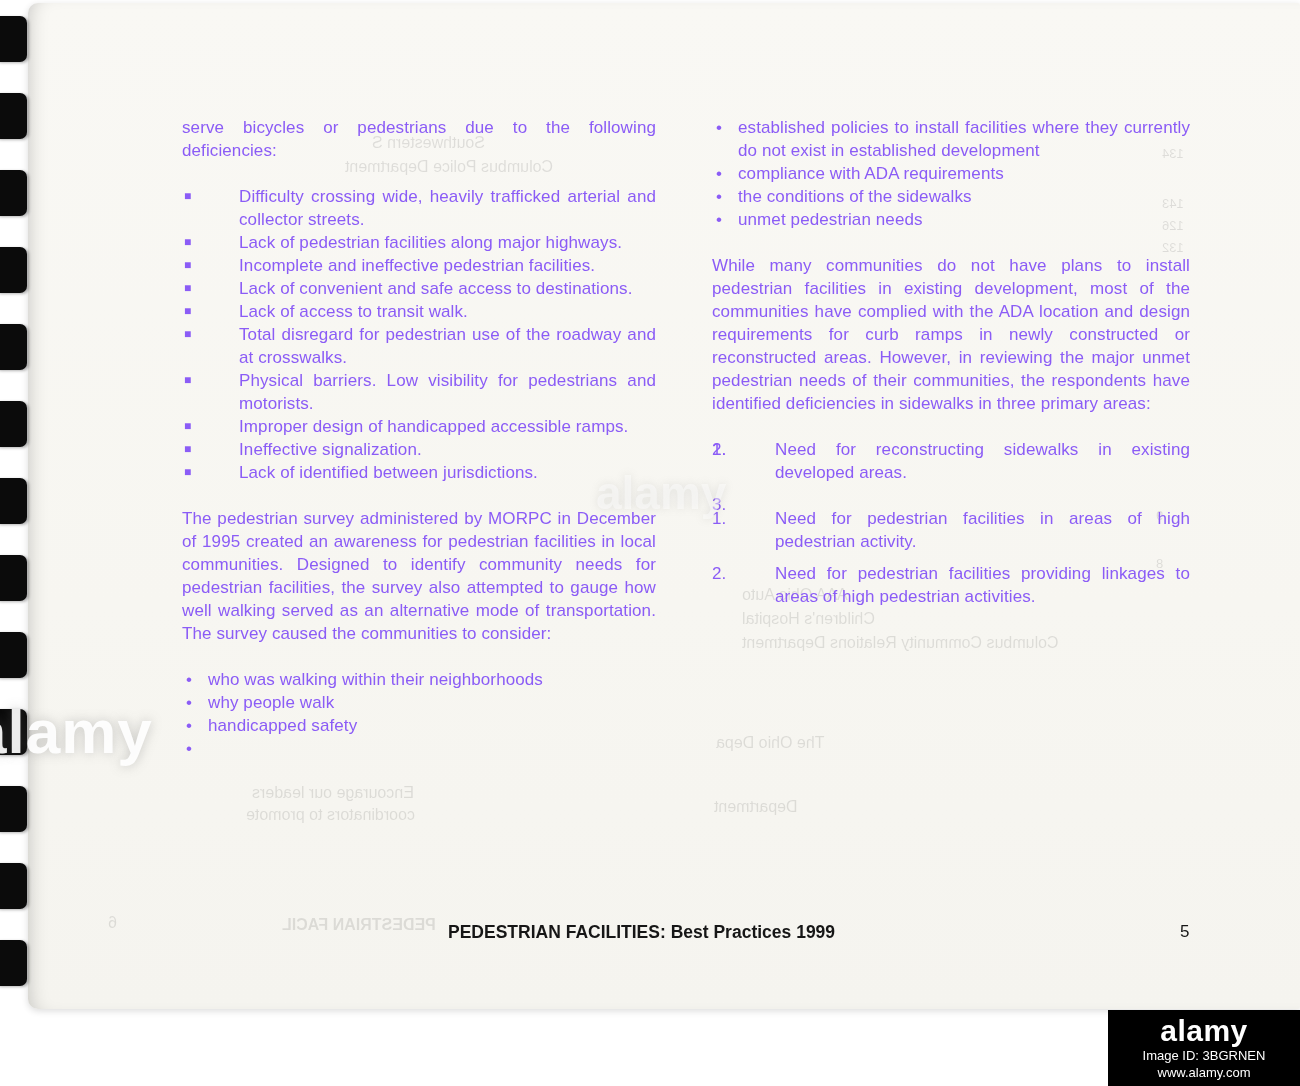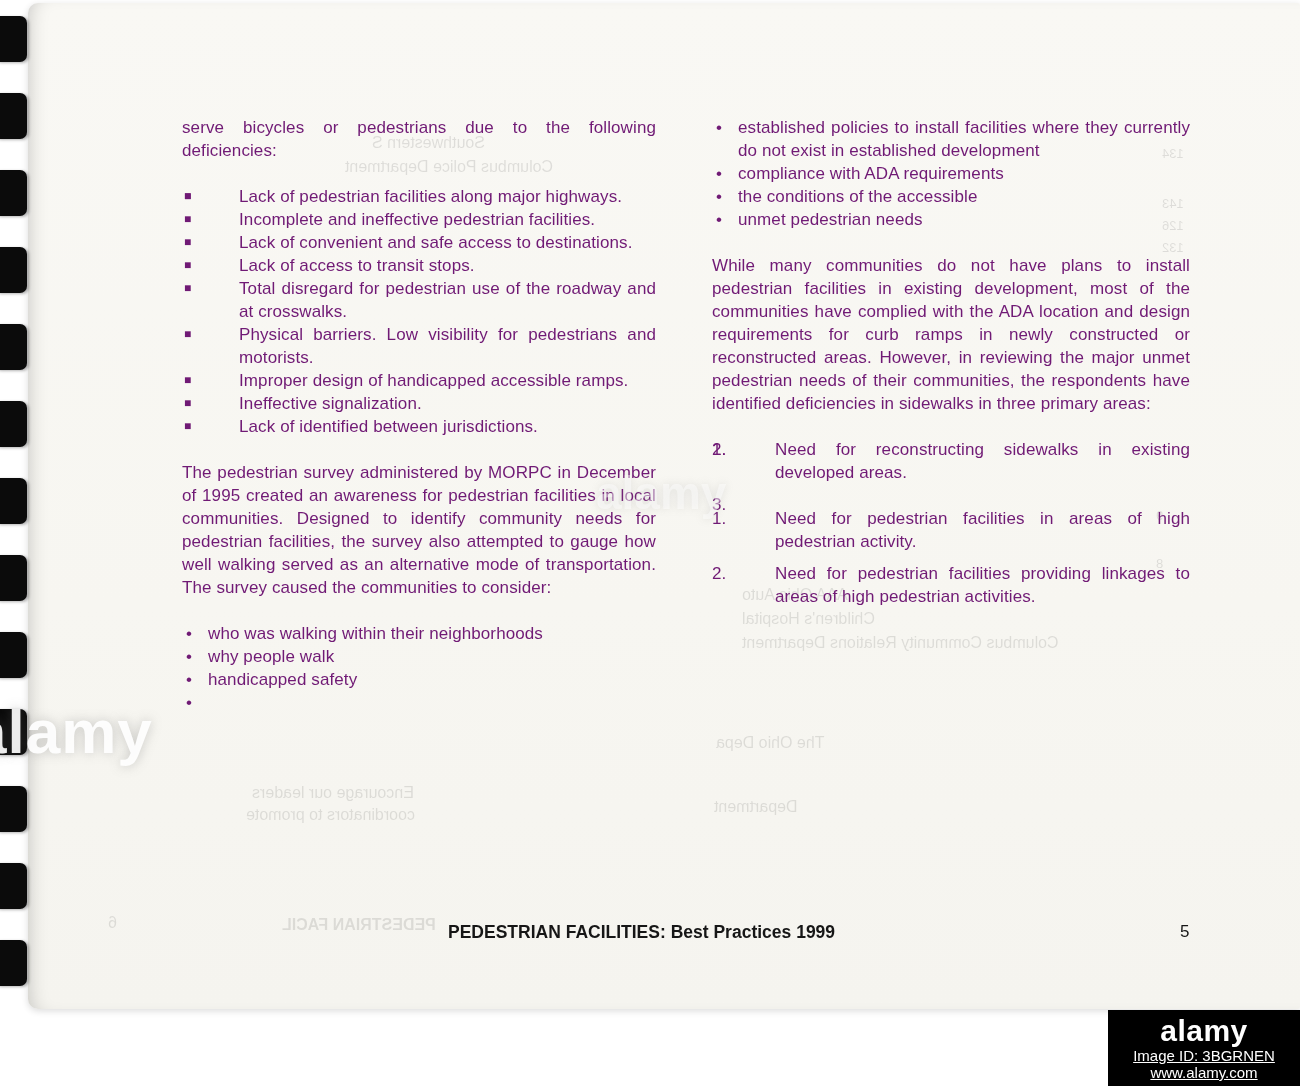--- a/index.html
+++ b/index.html
@@ -22,21 +22,21 @@
   .binding { position:absolute; left:0; top:16px; width:46px; }
   .hole {
     width:34px; height:46px; background:#0b0b0b;
     border-radius:7px; margin:0 0 31px -7px;
     box-shadow:2px 1px 3px rgba(0,0,0,0.30);
   }
   
   .col {
     position:absolute; top:116px;
     font-size:17px; line-height:23px; text-align:justify;
-    color:#701a75; letter-spacing:0.1px;
+    color:#8b5cf6; letter-spacing:0.1px;
   }
   .col-left  { left:182px; width:474px; }
   .col-right { left:712px; width:478px; }
   .col p { margin:0 0 23px 0; }
   ul { list-style:none; margin:0 0 23px 0; padding:0; }
   li { position:relative; text-align:justify; }
   ul.squares li { padding-left:57px; }
   ul.squares .marker { position:absolute; left:2px; top:0; font-size:12px; }
   ul.dots li { padding-left:26px; }
   ul.dots .marker { position:absolute; left:4px; top:0; font-size:17px; }
@@ -79,21 +79,21 @@
     text-shadow:0 0 8px rgba(140,140,140,0.2);
   }
   
   .alamy-bar {
     position:absolute; left:1108px; top:1010px;
     width:192px; height:76px; background:#000;
     color:#fff; display:flex; flex-direction:column;
     align-items:center; justify-content:center; gap:2px;
   }
   .alamy-brand { font-size:30px; font-weight:bold; letter-spacing:0.5px; line-height:30px; }
-  .alamy-id, .alamy-url { font-size:15px; line-height:15px;text-decoration:underline; }
+  .alamy-id, .alamy-url { font-size:13px; line-height:15px; }
 </style>
 </head>
 <body>
 
 <div class="page"></div>
 
 <div class="binding">
   <div class="hole"></div>
   <div class="hole"></div>
   <div class="hole"></div>
@@ -128,36 +128,37 @@
   <span class="ghost g15">9</span>
   <span class="ghost g16">8</span>
 </div>
 
 <div class="col col-left">
   <p>serve bicycles or pedestrians due to the following deficiencies:</p>
 
   <ul class="squares">
     <li>
       <span class="marker">■</span>
+      <span>Difficulty crossing wide, heavily trafficked arterial and collector streets.</span>
     </li>
     <li>
       <span class="marker">■</span>
       <span>Lack of pedestrian facilities along major highways.</span>
     </li>
     <li>
       <span class="marker">■</span>
       <span>Incomplete and ineffective pedestrian facilities.</span>
     </li>
     <li>
       <span class="marker">■</span>
       <span>Lack of convenient and safe access to destinations.</span>
     </li>
     <li>
       <span class="marker">■</span>
-      <span>Lack of access to transit stops.</span>
+      <span>Lack of access to transit walk.</span>
     </li>
     <li>
       <span class="marker">■</span>
       <span>Total disregard for pedestrian use of the roadway and at crosswalks.</span>
     </li>
     <li>
       <span class="marker">■</span>
       <span>Physical barriers. Low visibility for pedestrians and motorists.</span>
     </li>
     <li>
@@ -200,21 +201,21 @@
     <li>
       <span class="marker">•</span>
       <span>established policies to install facilities where they currently do not exist in established development</span>
     </li>
     <li>
       <span class="marker">•</span>
       <span>compliance with ADA requirements</span>
     </li>
     <li>
       <span class="marker">•</span>
-      <span>the conditions of the accessible</span>
+      <span>the conditions of the sidewalks</span>
     </li>
     <li>
       <span class="marker">•</span>
       <span>unmet pedestrian needs</span>
     </li>
   </ul>
 
   <p>While many communities do not have plans to install pedestrian facilities in existing development, most of the communities have complied with the ADA location and design requirements for curb ramps in newly constructed or reconstructed areas.  However, in reviewing the major unmet pedestrian needs of their communities, the respondents have identified deficiencies in sidewalks in three primary areas:</p>
 
   <div class="numlist">

